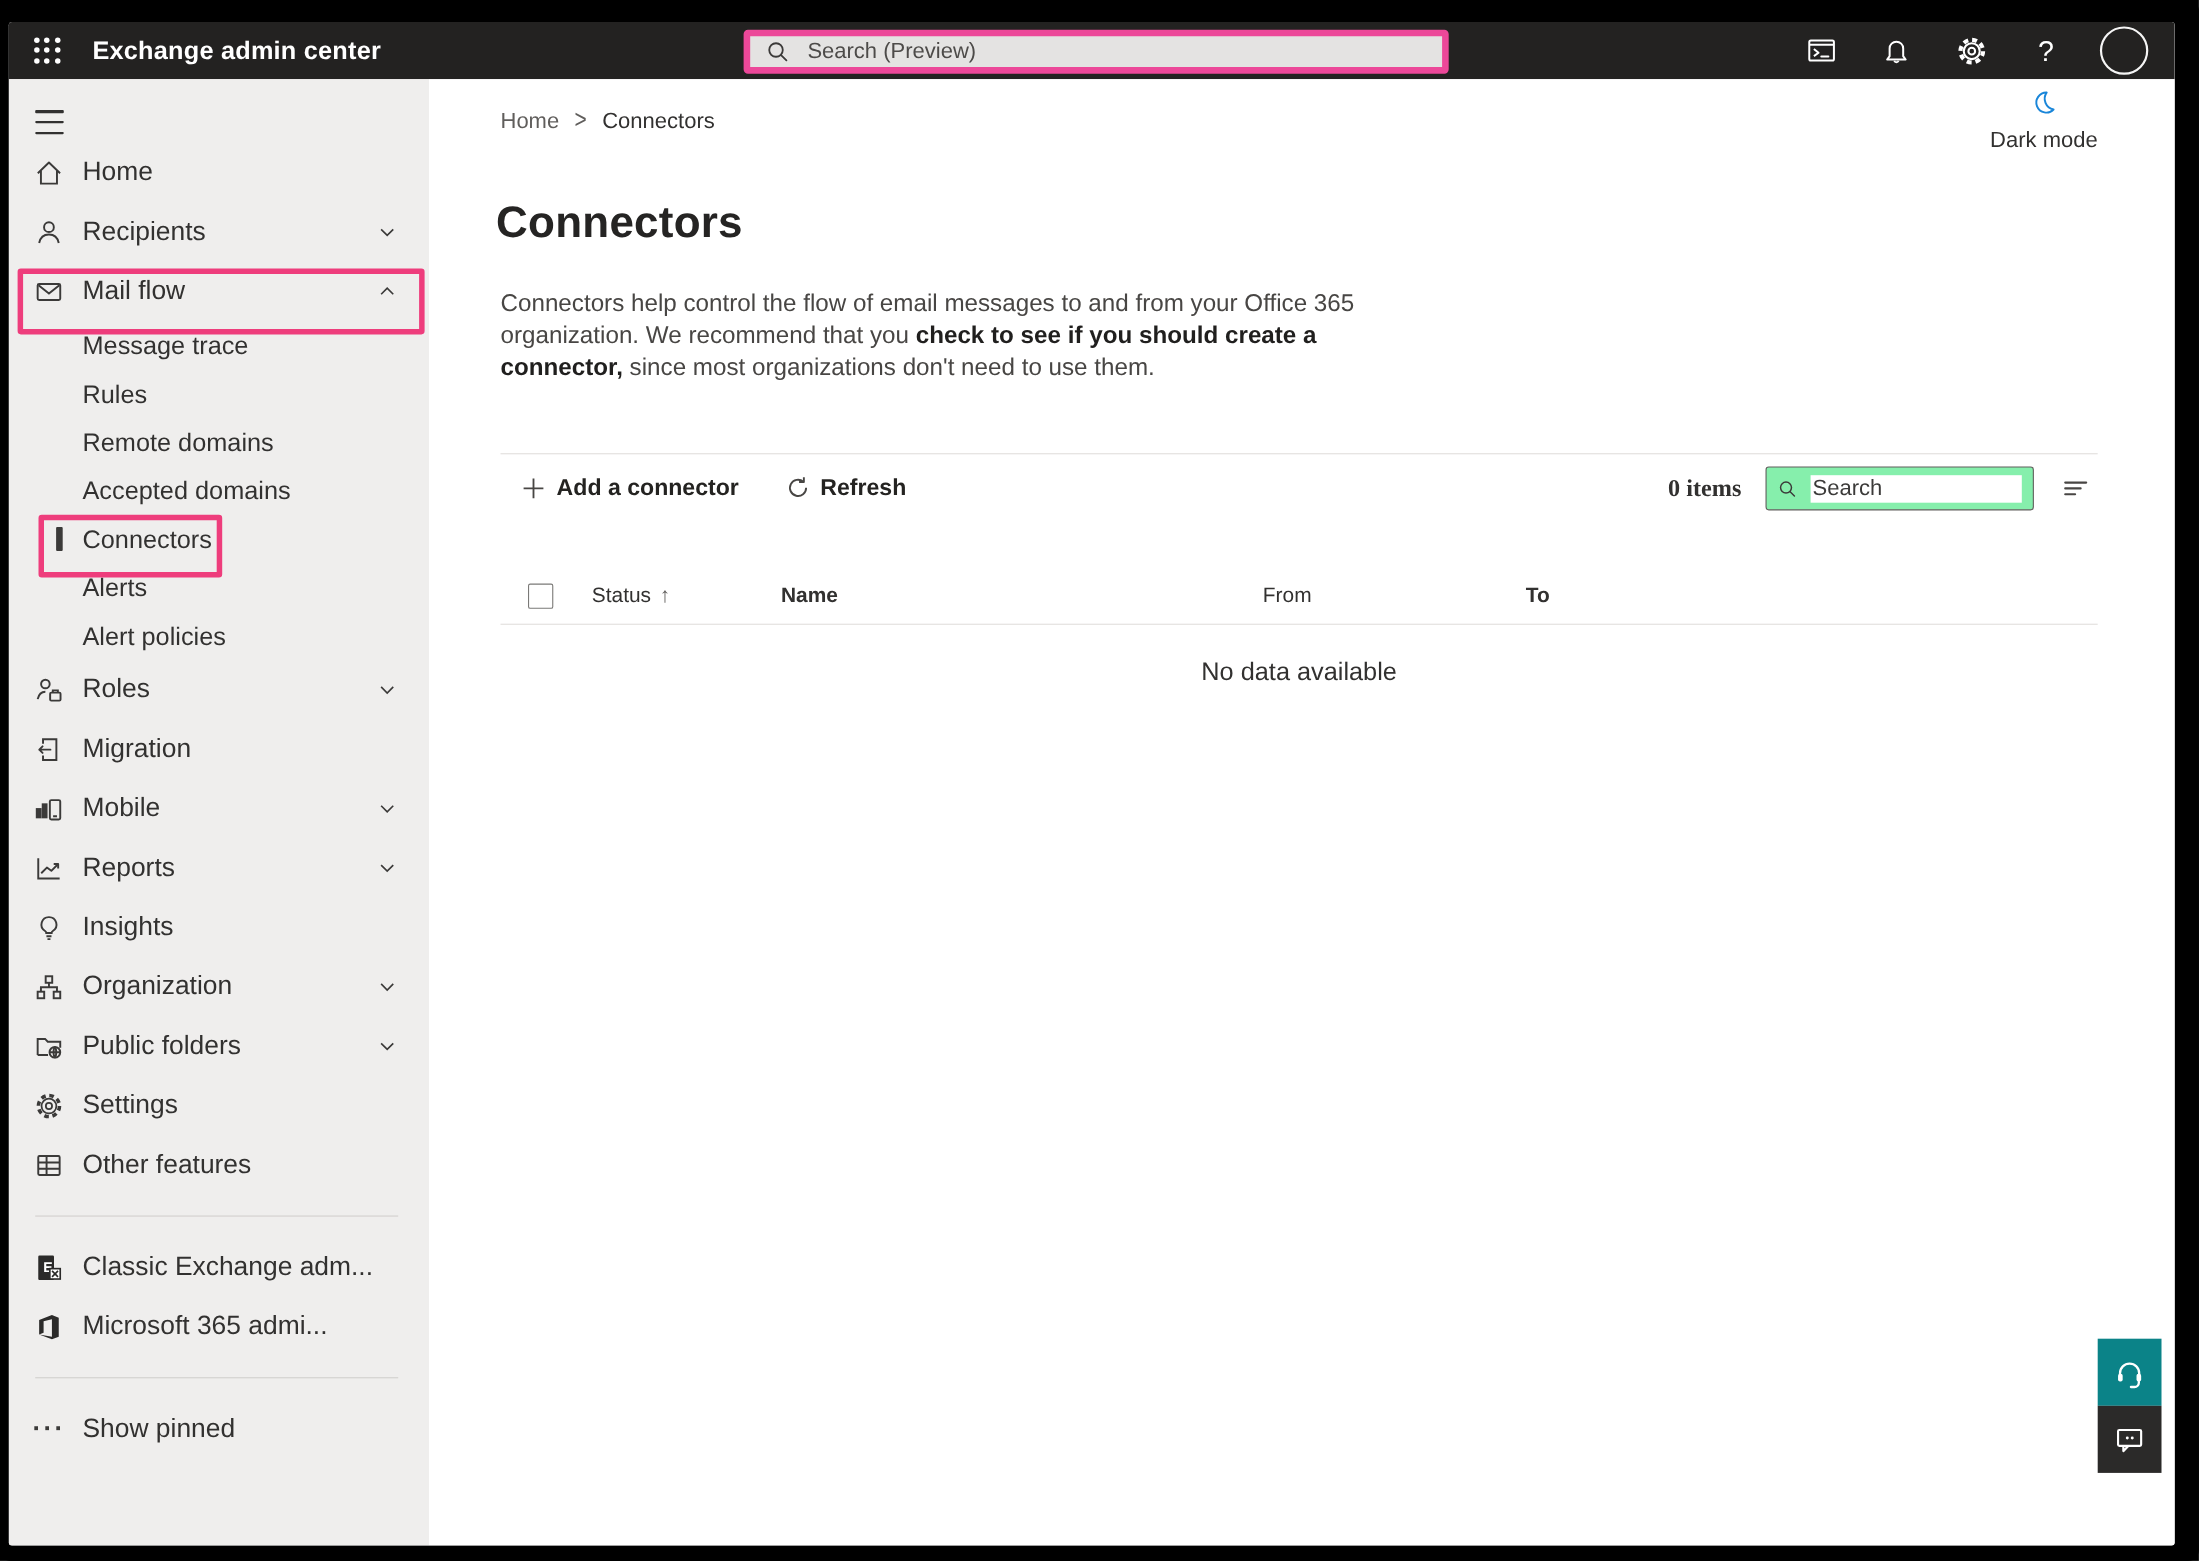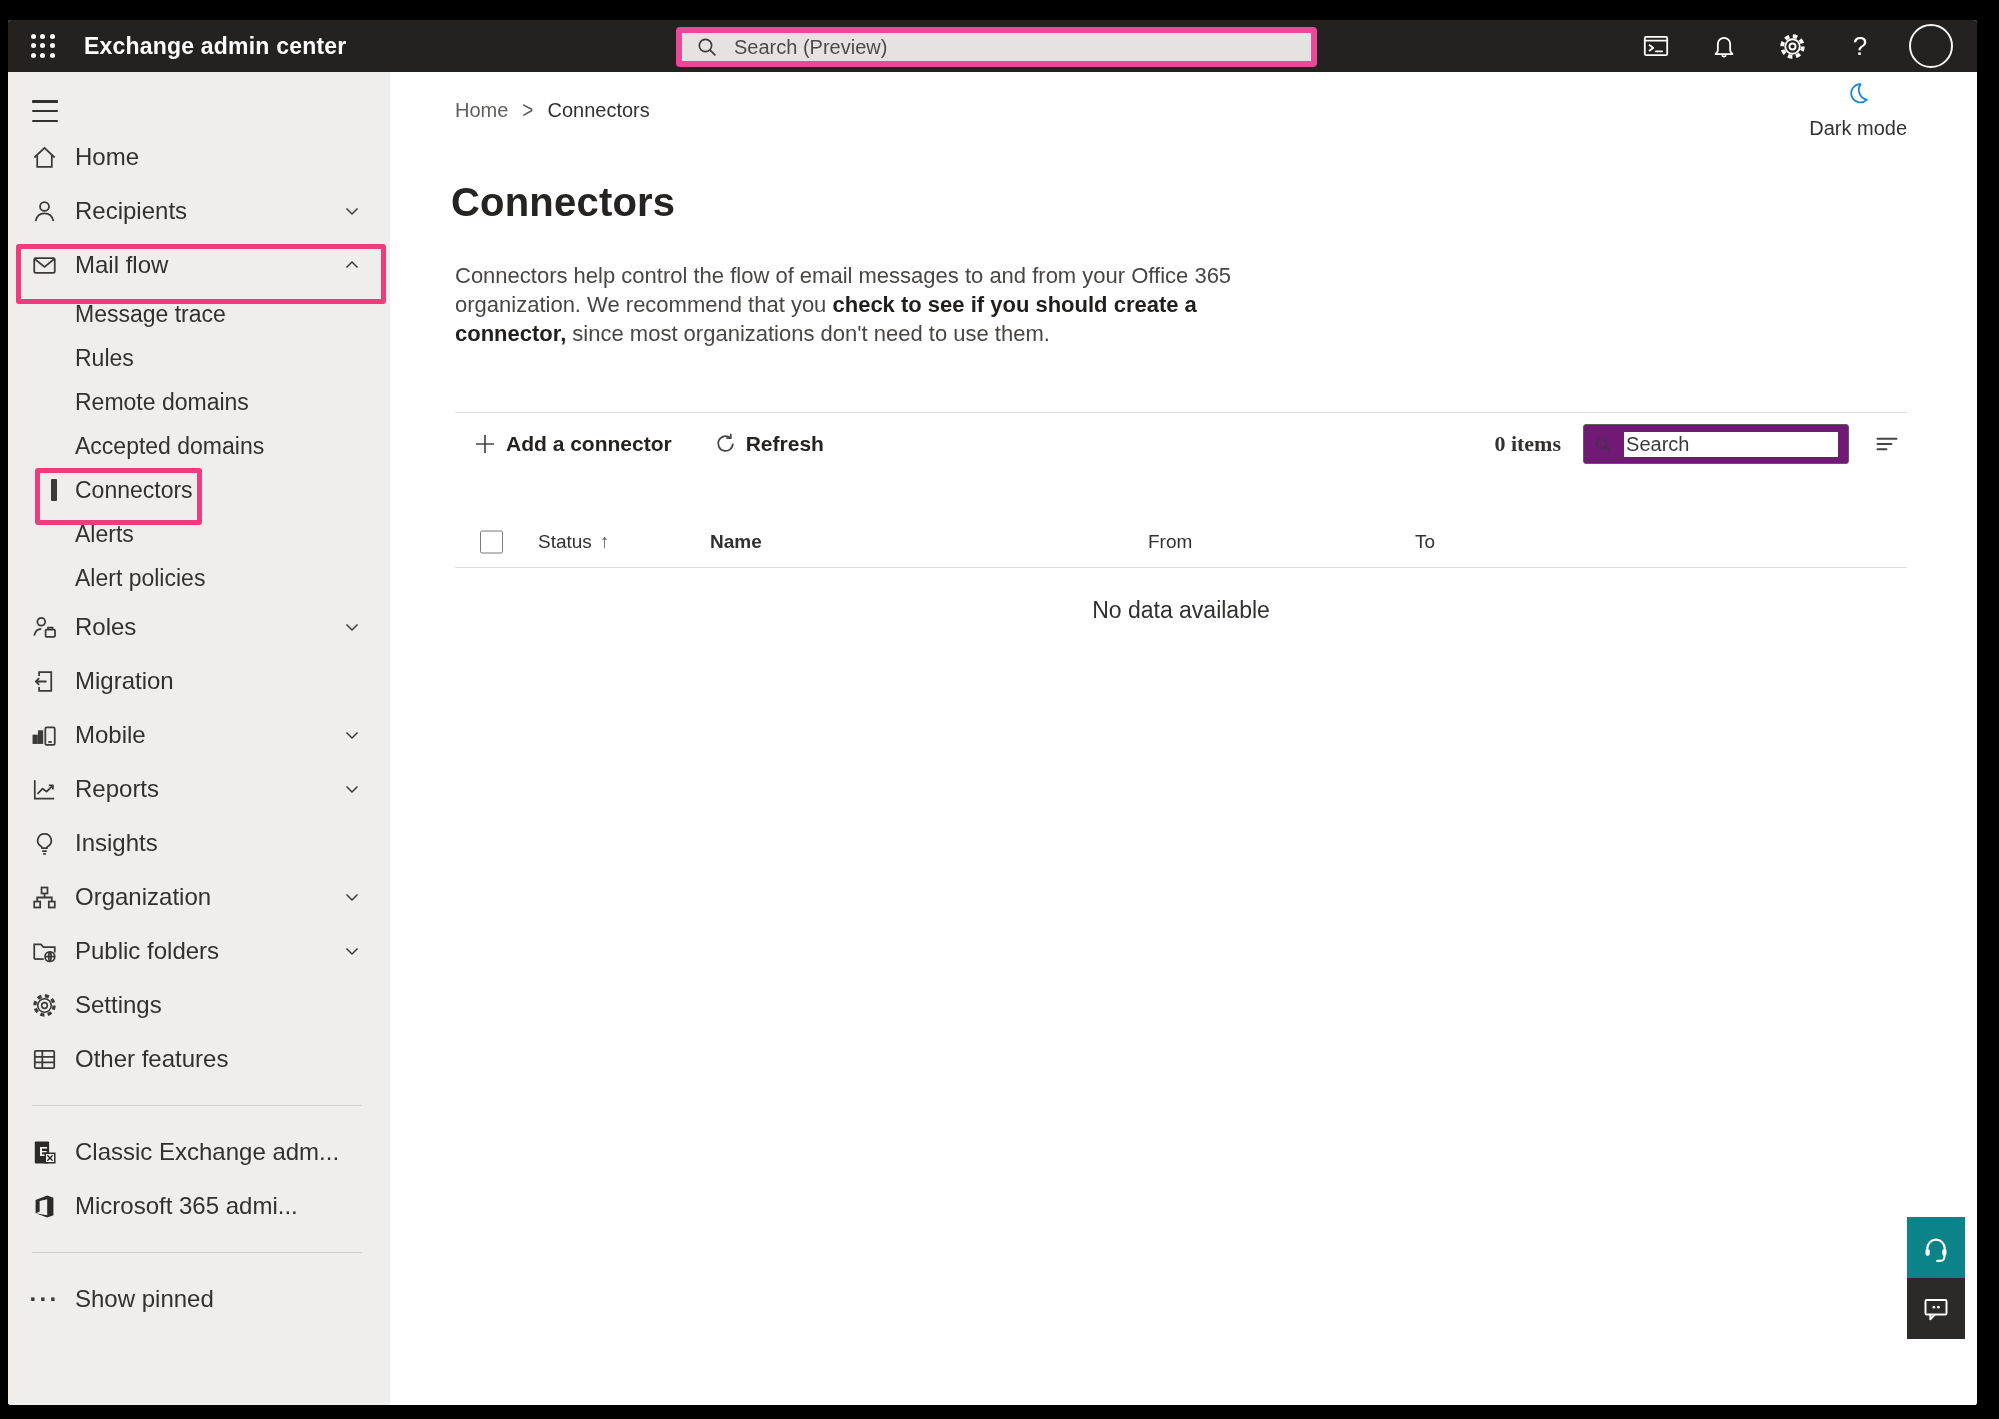--- a/index.html
+++ b/index.html
@@ -55,35 +55,35 @@
   .darkmode{margin-left:auto;display:flex;align-items:center;gap:12px;cursor:pointer;font-size:20px;color:#323130;flex-direction:column;}
   .page-title{margin:56px 0 0 -4px;font-size:40px;font-weight:700;color:#252423;letter-spacing:.2px;}
   .page-desc{margin-top:36px;max-width:858px;font-size:22px;line-height:29px;color:#484644;}
   .desc-link{color:#201f1e;font-weight:600;cursor:pointer;}
   .rule{height:1px;background:#e1dfdd;margin-top:64px;}
   .toolbar{height:62px;display:flex;align-items:center;}
   .tb-left{display:flex;align-items:center;gap:26px;padding-left:10px;}
   .tb-btn{display:flex;gap:9px;font-size:21px;font-weight:600;color:#242321;cursor:pointer;padding:6px 8px;}
   .tb-right{margin-left:auto;display:flex;align-items:center;}
   .items-count{font-family:"Liberation Serif",serif;font-weight:700;font-size:22px;color:#323130;margin-right:22px;}
-  .tb-search{width:266px;height:40px;border:1.6px solid #605e5c;border-radius:3px;display:flex;align-items:center;
-             box-sizing:border-box;padding:0 10px;background:#701a75;}
+  .tb-search{width:244px;height:40px;border:1.6px solid #605e5c;border-radius:3px;display:flex;align-items:center;
+             box-sizing:border-box;padding:0 10px;background:#86efac;}
   .tb-search input{border:none;outline:none;font-size:20px;margin-left:12px;width:100%;color:#252423;
                    font-family:"Liberation Sans",sans-serif;}
   .tb-search input::placeholder{color:#3b3a39;opacity:1;}
   .filter-btn{margin-left:18px;width:40px;height:40px;display:flex;align-items:center;justify-content:center;cursor:pointer;}
   .thead{position:relative;height:50px;margin-top:42px;border-bottom:1px solid #e1dfdd;}
   .thead .cell{position:absolute;top:50%;transform:translateY(-50%);font-size:19px;color:#323130;}
   .checkbox{position:absolute;left:25px;top:50%;transform:translateY(-50%);width:23px;height:23px;border:1.6px solid #7a7977;
             border-radius:2px;background:#fff;cursor:pointer;box-sizing:border-box;}
   .col-status{left:83px;display:flex;align-items:center;gap:8px;cursor:pointer;}
   .sort-arrow{color:#605e5c;font-size:19px;}
   .col-name{left:255px;font-weight:bold;}
   .col-from{left:693px;}
-  .col-to{left:960px;}
+  .col-to{left:932px;font-weight:bold;}
   .empty-msg{text-align:center;margin-top:29px;font-size:23px;color:#323130;}
 
   
   .float-btns{position:absolute;right:12px;top:1197px;display:flex;flex-direction:column;z-index:10;}
   .fbtn{width:58px;height:61px;display:flex;align-items:center;justify-content:center;cursor:pointer;}
   .fbtn.headset{background:#0b8388;}
   .fbtn.feedback{background:#2b2a29;}
   svg{display:block;}
 </style>
 </head>

